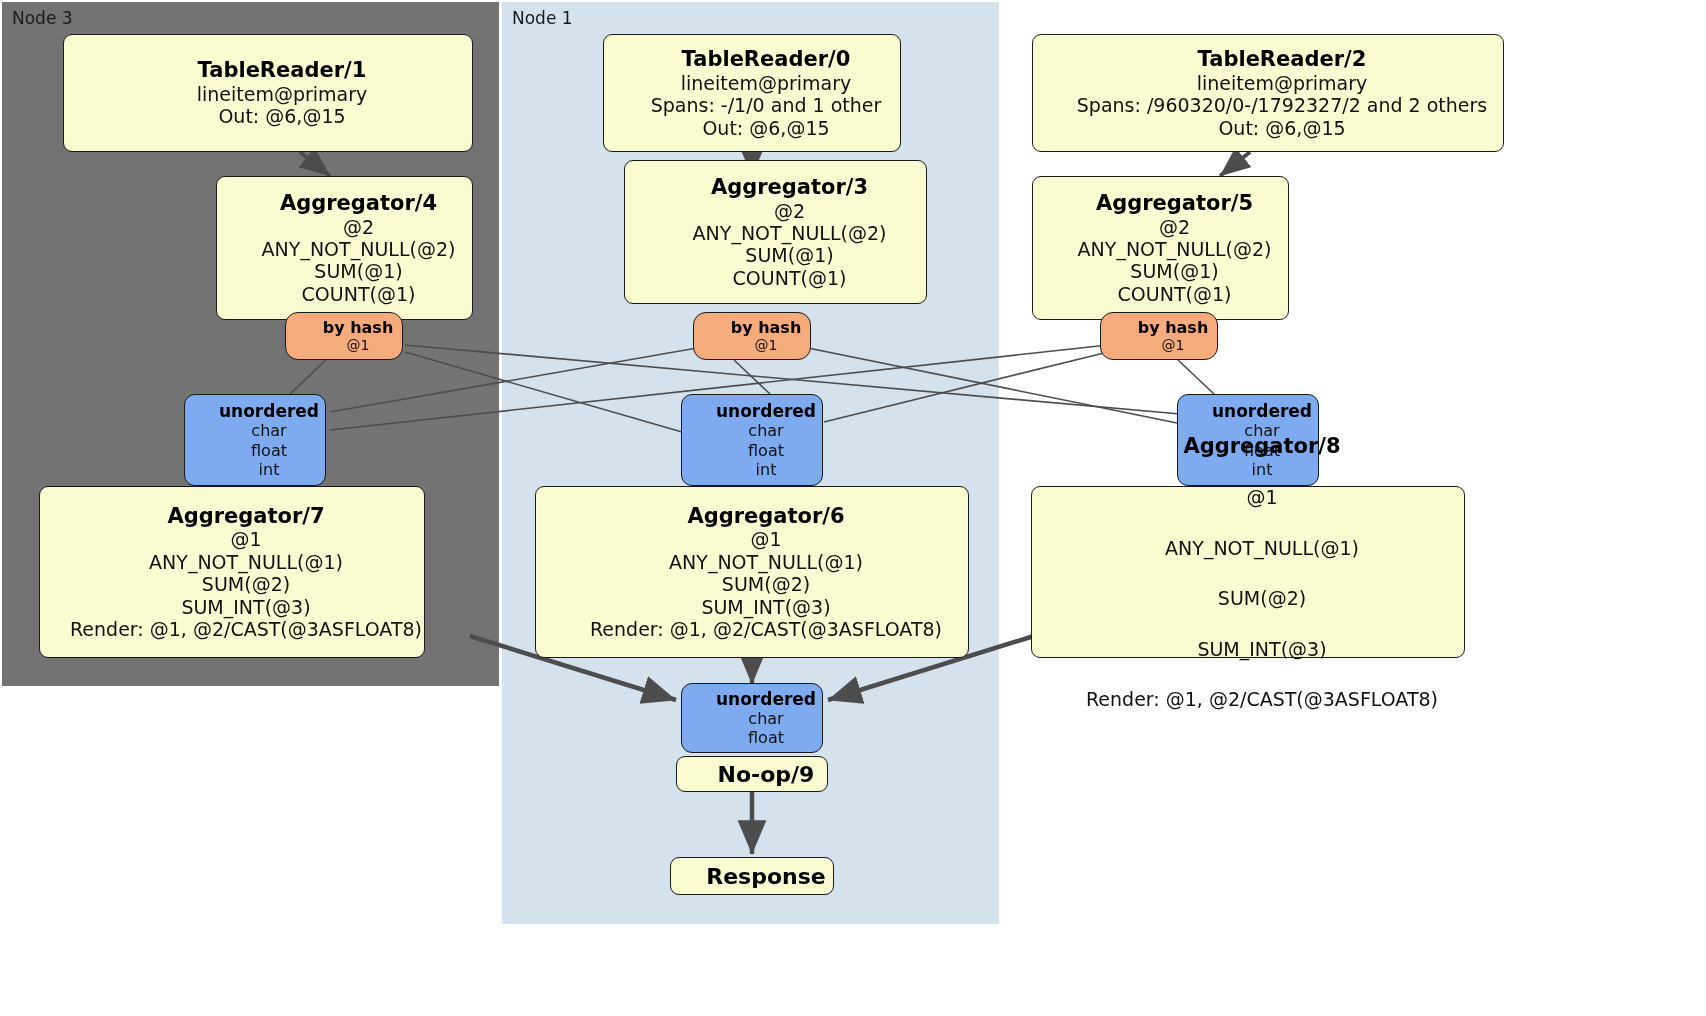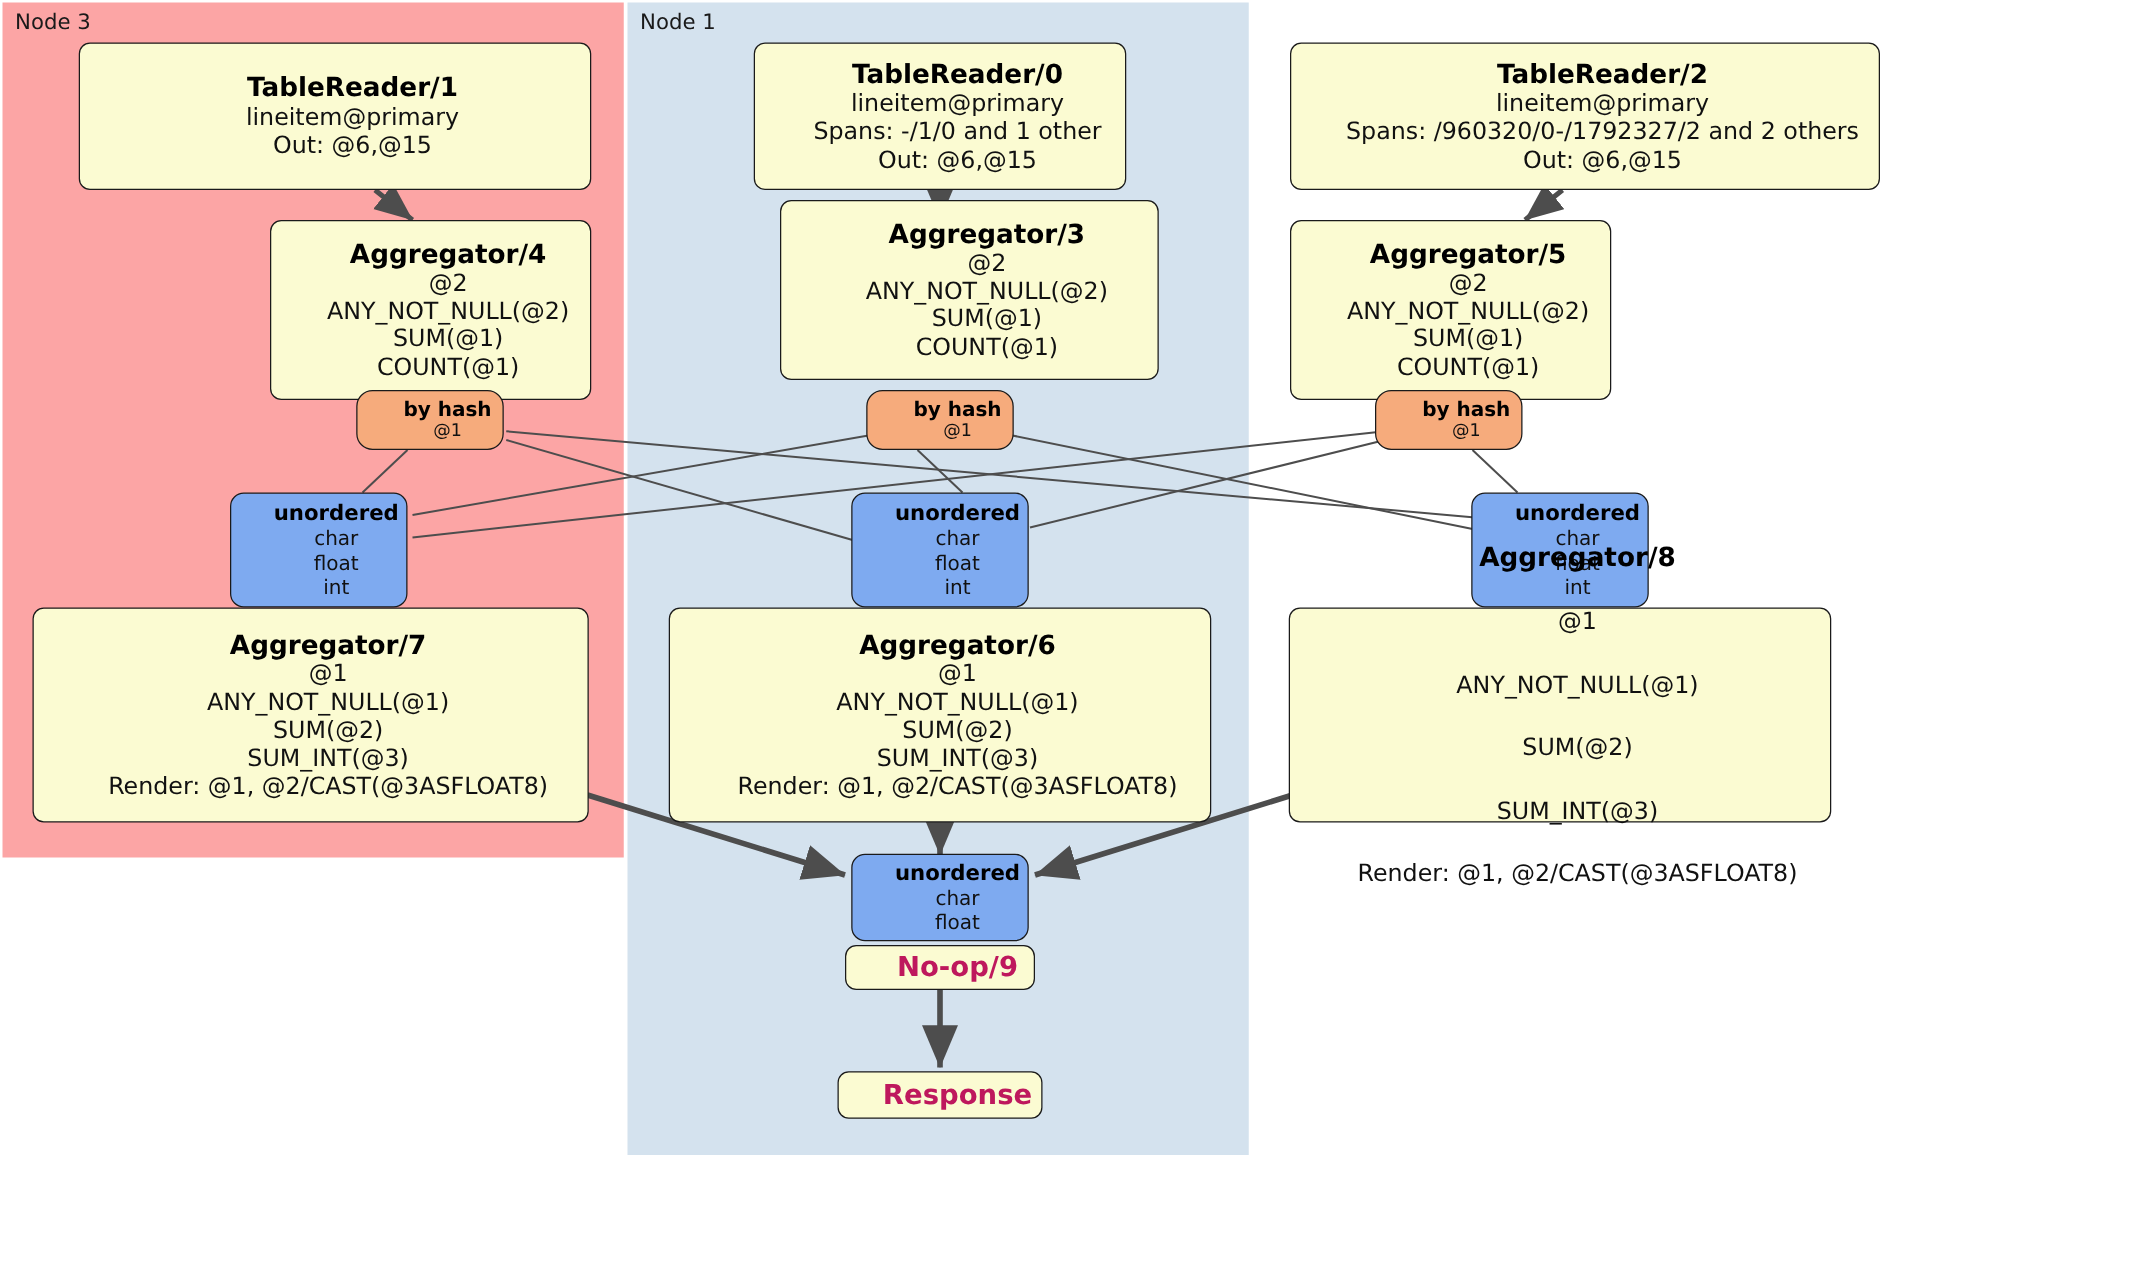--- a/index.html
+++ b/index.html
@@ -15,30 +15,30 @@
   .proc{background:#fbfbd2;}
   .router{background:#f6ab7c;border-radius:13px;}
   .stream{background:#7eaaf0;border-radius:11px;}
 
   .t-title{font-weight:bold;font-size:21px;line-height:1.18;color:#000;}
   .t-line{font-size:19px;line-height:1.18;color:#111;}
   .r-title{font-weight:bold;font-size:16px;line-height:1.15;color:#000;}
   .r-line{font-size:14px;line-height:1.15;color:#111;}
   .s-title{font-weight:bold;font-size:17px;line-height:1.2;color:#000;}
   .s-line{font-size:16px;line-height:1.2;color:#111;}
-  .t-title-sm{font-weight:bold;font-size:22px;color:#be185d;}
+  .t-title-sm{font-weight:bold;font-size:22px;color:#000000;}
 
   svg.edges{position:absolute;left:0;top:0;width:1706px;height:1016px;pointer-events:none;}
 </style>
 </head>
 <body>
 
 <div id="canvas">
 
-  <div class="node-panel" style="left:2px;top:2px;width:497px;height:684px;background:#fca5a5;">
+  <div class="node-panel" style="left:2px;top:2px;width:497px;height:684px;background:#737373;">
     <span class="node-label">Node 3</span>
   </div>
 
   <div class="node-panel" style="left:502px;top:2px;width:497px;height:922px;background:#d4e2ee;">
     <span class="node-label">Node 1</span>
   </div>
 
 
   <svg class="edges" viewBox="0 0 1706 1016">
     <defs>
@@ -93,21 +93,21 @@
     <div class="r-line">@1</div>
   </div>
 
   <div class="box stream" style="left:184px;top:394px;width:142px;height:92px;">
     <div class="s-title">unordered</div>
     <div class="s-line">char</div>
     <div class="s-line">float</div>
     <div class="s-line">int</div>
   </div>
 
-  <div class="box proc" style="left:26px;top:486px;width:445px;height:172px;">
+  <div class="box proc" style="left:39px;top:486px;width:386px;height:172px;">
     <div class="t-title">Aggregator/7</div>
     <div class="t-line">@1</div>
     <div class="t-line">ANY_NOT_NULL(@1)</div>
     <div class="t-line">SUM(@2)</div>
     <div class="t-line">SUM_INT(@3)</div>
     <div class="t-line">Render: @1, @2/CAST(@3ASFLOAT8)</div>
   </div>
 
   <div class="box proc" style="left:603px;top:34px;width:298px;height:118px;">
     <div class="t-title">TableReader/0</div>

